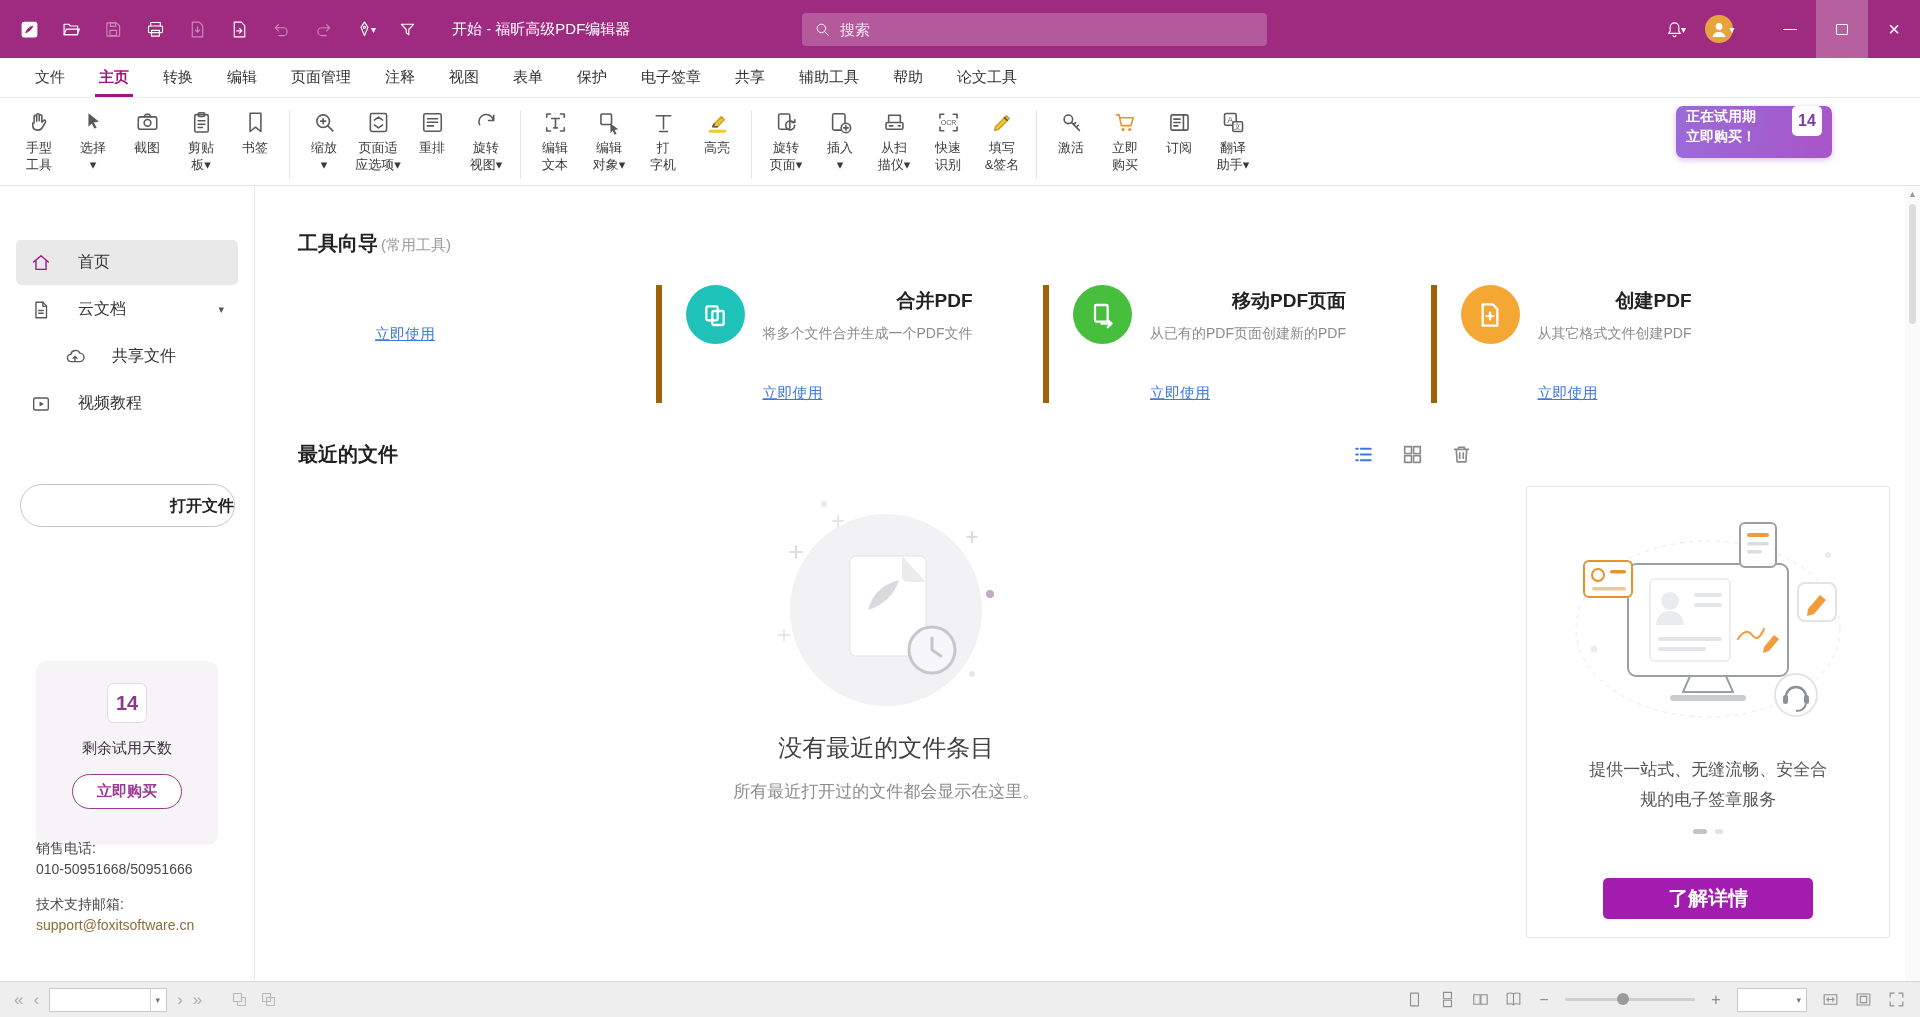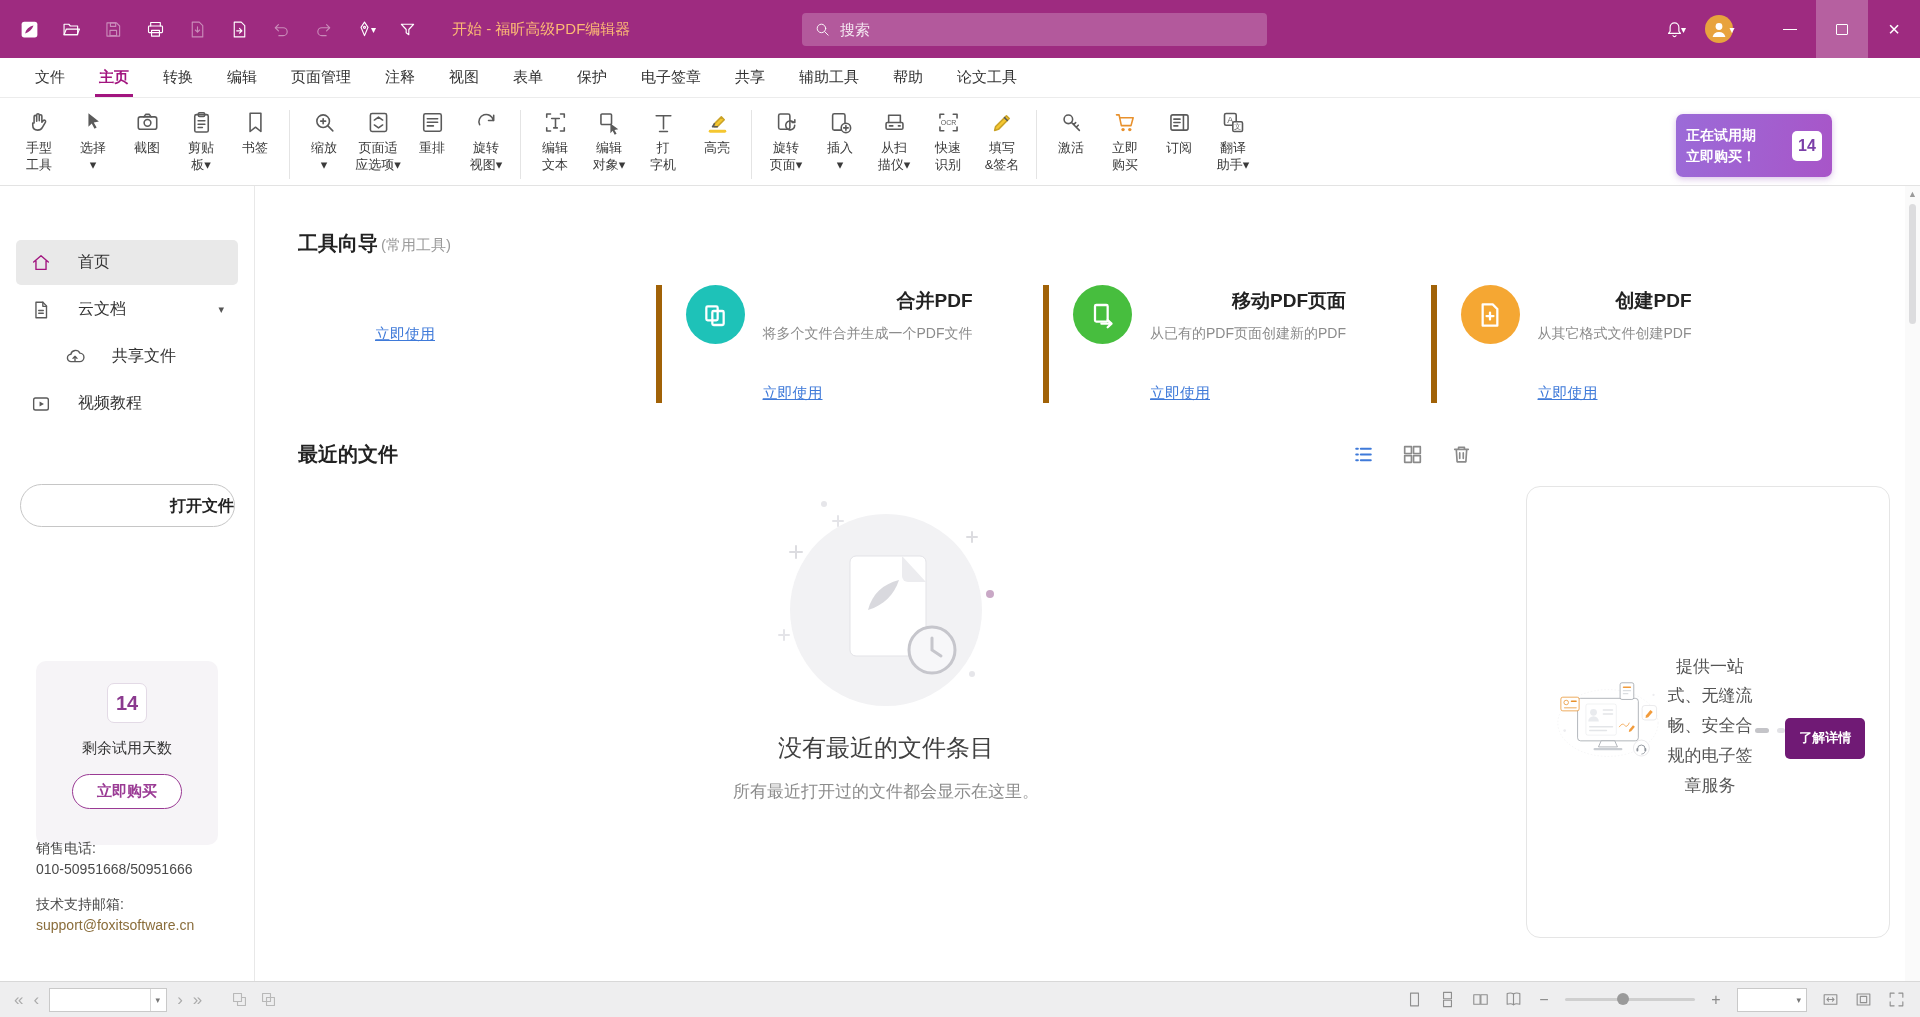--- a/index.html
+++ b/index.html
@@ -5,21 +5,21 @@
 *{margin:0;padding:0;box-sizing:border-box;}
 html,body{width:1920px;height:1017px;overflow:hidden;font-family:"Liberation Sans","DejaVu Sans",sans-serif;background:#fff;}
 .app{width:1920px;height:1017px;display:flex;flex-direction:column;position:relative;}
 
 
 .titlebar{height:58px;flex:0 0 58px;background:#9E2B80;display:flex;align-items:center;color:#fff;position:relative;}
 .tb-left{display:flex;align-items:center;gap:4px;padding-left:10px;}
 .tb-btn{width:38px;height:38px;display:flex;align-items:center;justify-content:center;border-radius:4px;}
 .tb-btn.dim{opacity:.45;}
 .tb-caret{font-size:10px;color:#fff;margin-left:-4px;}
-.tb-title{font-size:15px;margin-left:22px;white-space:nowrap;color:#fdba74;}
+.tb-title{font-size:15px;margin-left:22px;white-space:nowrap;color:#ffffff;}
 .tb-search{position:absolute;left:802px;top:13px;width:465px;height:33px;background:rgba(255,255,255,.22);border-radius:4px;display:flex;align-items:center;padding:0 12px;gap:9px;}
 .tb-search input{flex:1;background:transparent;border:none;outline:none;color:#fff;font-size:15px;}
 .tb-search input::placeholder{color:rgba(255,255,255,.85);}
 .tb-right{margin-left:auto;display:flex;align-items:center;height:100%;}
 .avatar{width:28px;height:28px;border-radius:50%;background:#E8A33D;display:flex;align-items:center;justify-content:center;overflow:hidden;}
 .win-btn{width:52px;height:100%;display:flex;align-items:center;justify-content:center;}
 .win-btn.max-hl{background:rgba(255,255,255,.25);}
 .min-glyph{display:block;width:14px;height:0;border-top:1.6px solid #fff;}
 .max-glyph{display:block;width:12px;height:11px;border:1.6px solid #fff;border-radius:1px;}
 .close-glyph{font-size:20px;line-height:1;color:#fff;}
@@ -29,21 +29,21 @@
 .menu-item{font-size:15px;color:#333;padding:0 17px;display:flex;align-items:center;position:relative;}
 .menu-item.active{color:#A2157F;font-weight:bold;}
 .menu-item.active::after{content:"";position:absolute;left:13px;right:13px;bottom:0;height:3px;background:#A2157F;}
 
 
 .ribbon{height:88px;flex:0 0 88px;background:#fff;display:flex;align-items:flex-start;padding:6px 12px 0 12px;border-bottom:1px solid #E3E3E3;position:relative;}
 .rb-btn{min-width:54px;padding:2px 3px;display:flex;flex-direction:column;align-items:center;gap:2px;border-radius:4px;}
 .rb-ic{height:32px;display:flex;align-items:center;justify-content:center;}
 .rb-label{font-size:13px;line-height:1.3;color:#3a3a3a;text-align:center;white-space:pre-line;}
 .rb-sep{width:1px;background:#E4E4E4;align-self:stretch;margin:6px 7px;}
-.trial-badge{position:absolute;right:88px;top:16px;width:156px;height:63px;border-radius:7px;background:linear-gradient(100deg,#9b6bd8,#a855c8);display:flex;align-items:center;padding:0 10px;box-shadow:0 2px 6px rgba(150,80,190,.35);}
+.trial-badge{position:absolute;right:88px;top:8px;width:156px;height:52px;border-radius:7px;background:linear-gradient(100deg,#9b6bd8,#a855c8);display:flex;align-items:flex-start;padding:0 10px;box-shadow:0 2px 6px rgba(150,80,190,.35);}
 .trial-badge .tb-text{color:#fff;font-size:14px;font-weight:bold;line-height:1.45;flex:1;}
 .trial-badge .tb-days{width:30px;height:30px;background:#fff;border-radius:5px;color:#7B3FA8;font-weight:bold;font-size:16px;display:flex;align-items:center;justify-content:center;}
 
 
 .content{flex:1;display:flex;min-height:0;position:relative;background:#fff;}
 .v-scroll{position:absolute;right:0;top:0;width:15px;height:100%;background:#FAFAFA;display:flex;flex-direction:column;align-items:center;padding-top:2px;}
 .v-scroll .arr{font-size:9px;color:#9a9a9a;line-height:12px;}
 .v-scroll .thumb{width:7px;height:120px;background:#DCDCDE;border-radius:4px;margin-top:4px;}
 
 
@@ -78,26 +78,26 @@
 
 .recent-wrap{display:flex;margin-top:38px;}
 .recent-left{width:1178px;display:flex;flex-direction:column;}
 .recent-header{display:flex;align-items:center;}
 .recent-title{font-size:20px;font-weight:bold;color:#222;}
 .view-icons{margin-left:auto;display:flex;gap:24px;align-items:center;}
 .empty{display:flex;flex-direction:column;align-items:center;margin-top:30px;}
 .empty-title{font-size:24px;color:#404040;margin-top:14px;}
 .empty-desc{font-size:17px;color:#8c8c8c;margin-top:16px;}
 
-.promo{width:364px;margin-left:52px;margin-top:45px;height:452px;border:1px solid #E5E5E5;border-radius:14px;display:flex;flex-direction:row;align-items:center;padding:22px 24px 0 24px;}
+.promo{width:364px;margin-left:52px;margin-top:45px;height:452px;border:1px solid #E5E5E5;border-radius:2px;display:flex;flex-direction:column;align-items:center;padding:22px 24px 0 24px;}
 .promo-text{font-size:17px;color:#555;text-align:center;line-height:1.75;margin-top:6px;}
 .promo-dots{display:flex;gap:8px;margin-top:14px;align-items:center;}
 .promo-dots .d1{width:14px;height:5px;border-radius:3px;background:#C4C4C8;}
 .promo-dots .d2{width:8px;height:5px;border-radius:3px;background:#E2E2E6;}
-.promo-btn{margin-top:30px;width:210px;height:41px;background:#701a75;border:none;border-radius:5px;color:#fff;font-size:13px;font-weight:bold;}
+.promo-btn{margin-top:44px;width:210px;height:41px;background:#a21caf;border:none;border-radius:5px;color:#fff;font-size:20px;font-weight:bold;}
 
 
 .statusbar{height:36px;flex:0 0 36px;background:#EEEEEF;border-top:1px solid #D8D8D8;display:flex;align-items:center;padding:0 14px;color:#9a9a9a;}
 .sb-left{display:flex;align-items:center;gap:10px;}
 .nav-gl{font-size:17px;color:#ababab;}
 .page-box{width:118px;height:24px;background:#fff;border:1px solid #C9C9C9;display:flex;align-items:center;padding:0 6px;}
 .page-box input{flex:1;border:none;outline:none;font-size:13px;min-width:0;background:transparent;}
 .page-box .pb-caret{font-size:9px;color:#777;border-left:1px solid #D8D8D8;padding-left:5px;height:100%;display:flex;align-items:center;}
 .sb-right{margin-left:auto;display:flex;align-items:center;gap:14px;}
 .zoom-minus,.zoom-plus{font-size:16px;color:#8a8a8a;width:14px;text-align:center;}

